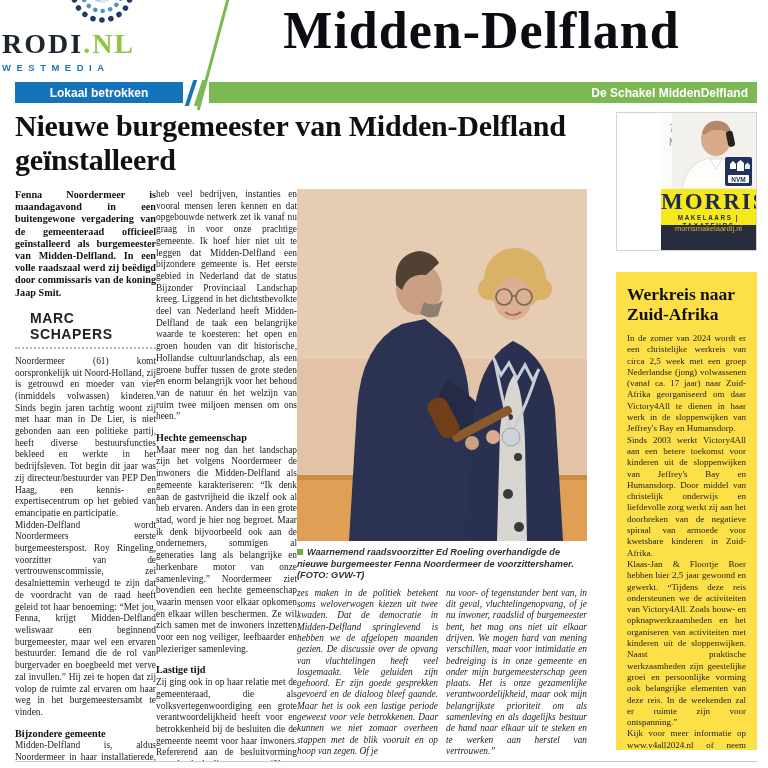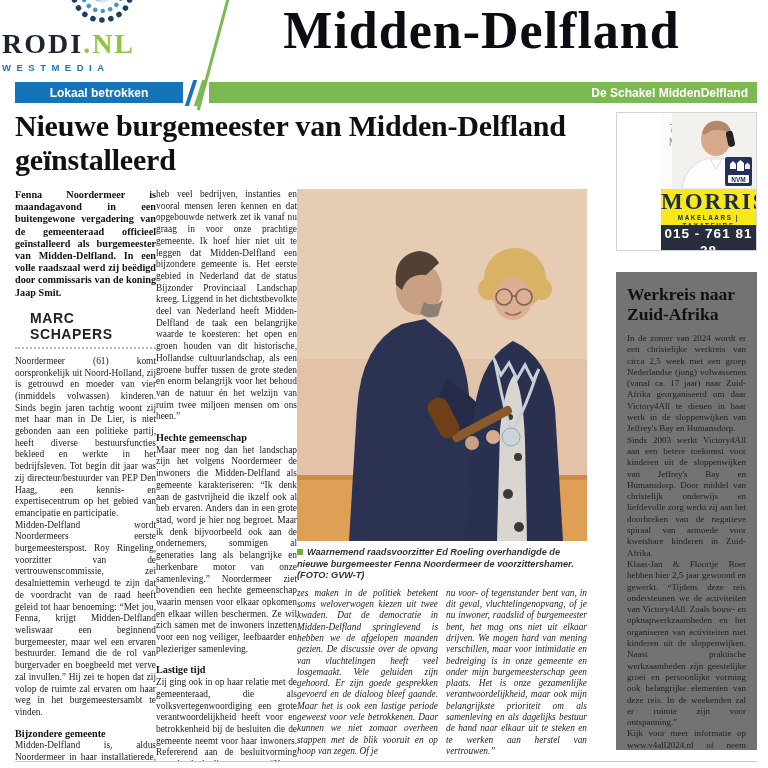--- a/index.html
+++ b/index.html
@@ -72,21 +72,21 @@
   .ad-tagline .it { font-style:italic; }
   .ad-man { position:absolute; right:0; top:0; }
   .nvm-badge { position:absolute; right:4px; bottom:3px; }
   .ad-yellow { height:36px; background:#f6e81a; text-align:center; overflow:hidden; }
   .brand { font-family:"Liberation Serif", serif; font-size:23px; font-weight:bold; letter-spacing:2px; color:#1d2b4a; line-height:25px; }
   .brand-sub { font-family:"Liberation Sans", sans-serif; font-size:6.3px; letter-spacing:1.6px; color:#1d2b4a; font-weight:bold; line-height:8px; }
   .ad-dark { height:27px; background:#272d3c; text-align:center; color:#fff; overflow:hidden; }
   .ad-phone { font-family:"Liberation Sans", sans-serif; font-size:13.5px; font-weight:bold; letter-spacing:1px; line-height:17px; }
   .ad-site { font-family:"Liberation Sans", sans-serif; font-size:7.5px; color:#d9b33c; line-height:8px; }
 
-  .side-article { position:absolute; left:616px; top:272px; width:141px; height:478px; background:#737373; padding:13px 11px; overflow:hidden; }
+  .side-article { position:absolute; left:616px; top:272px; width:141px; height:478px; background:#fde047; padding:13px 11px; overflow:hidden; }
   .side-title { font-size:17.5px; line-height:19.5px; font-weight:bold; color:#101010; margin-bottom:9px; }
   .side-text { font-size:9px; line-height:11.3px; text-align:justify; color:#222; }
   .side-text p { margin:0; }
 </style>
 </head>
 <body>
 
 <div class="page">
 
   <div class="logo-block">
@@ -215,21 +215,20 @@
         <path d="M20,12 L20,8 L22.5,5.5 L25,8 L25,12 Z" fill="#fff" opacity="0.9"></path>
         <rect x="3" y="18" width="21" height="8" rx="1" fill="#fff"></rect>
         <text x="13.5" y="24.5" text-anchor="middle" font-family="Liberation Sans, sans-serif" font-size="6.5" font-weight="bold" fill="#24305e">NVM</text>
       </svg>
     </div>
     <div class="ad-yellow">
       <div class="brand">MORRIS</div>
       <div class="brand-sub">MAKELAARS | TAXATEURS</div>
     </div>
     <div class="ad-dark">
-      <div class="ad-phone">015 - 761 81 28</div>
       <div class="ad-site">morrismakelaardij.nl</div>
     </div>
   </div>
 
   <div class="side-article">
     <div class="side-title">Werkreis naar Zuid-Afrika</div>
     <div class="side-text">
       <p>In de zomer van 2024 wordt er een christelijke werkreis van circa 2,5 week met een groep Nederlandse (jong) volwassenen (vanaf ca. 17 jaar) naar Zuid-Afrika georganiseerd om daar Victory4All te dienen in haar werk in de sloppenwijken van Jeffrey's Bay en Humansdorp.</p>
       <p>Sinds 2003 werkt Victory4All aan een betere toekomst voor kinderen uit de sloppenwijken van Jeffrey's Bay en Humansdorp. Door middel van christelijk onderwijs en liefdevolle zorg werkt zij aan het doorbreken van de negatieve spiraal van armoede voor kwetsbare kinderen in Zuid-Afrika.</p>
       <p>Klaas-Jan &amp; Floortje Boer hebben hier 2,5 jaar gewoond en gewerkt. “Tijdens deze reis ondersteunen we de activiteiten van Victory4All. Zoals bouw- en opknapwerkzaamheden en het organiseren van activiteiten met kinderen uit de sloppenwijken. Naast praktische werkzaamheden zijn geestelijke groei en persoonlijke vorming ook belangrijke elementen van deze reis. In de weekenden zal er ruimte zijn voor ontspanning.”</p>

